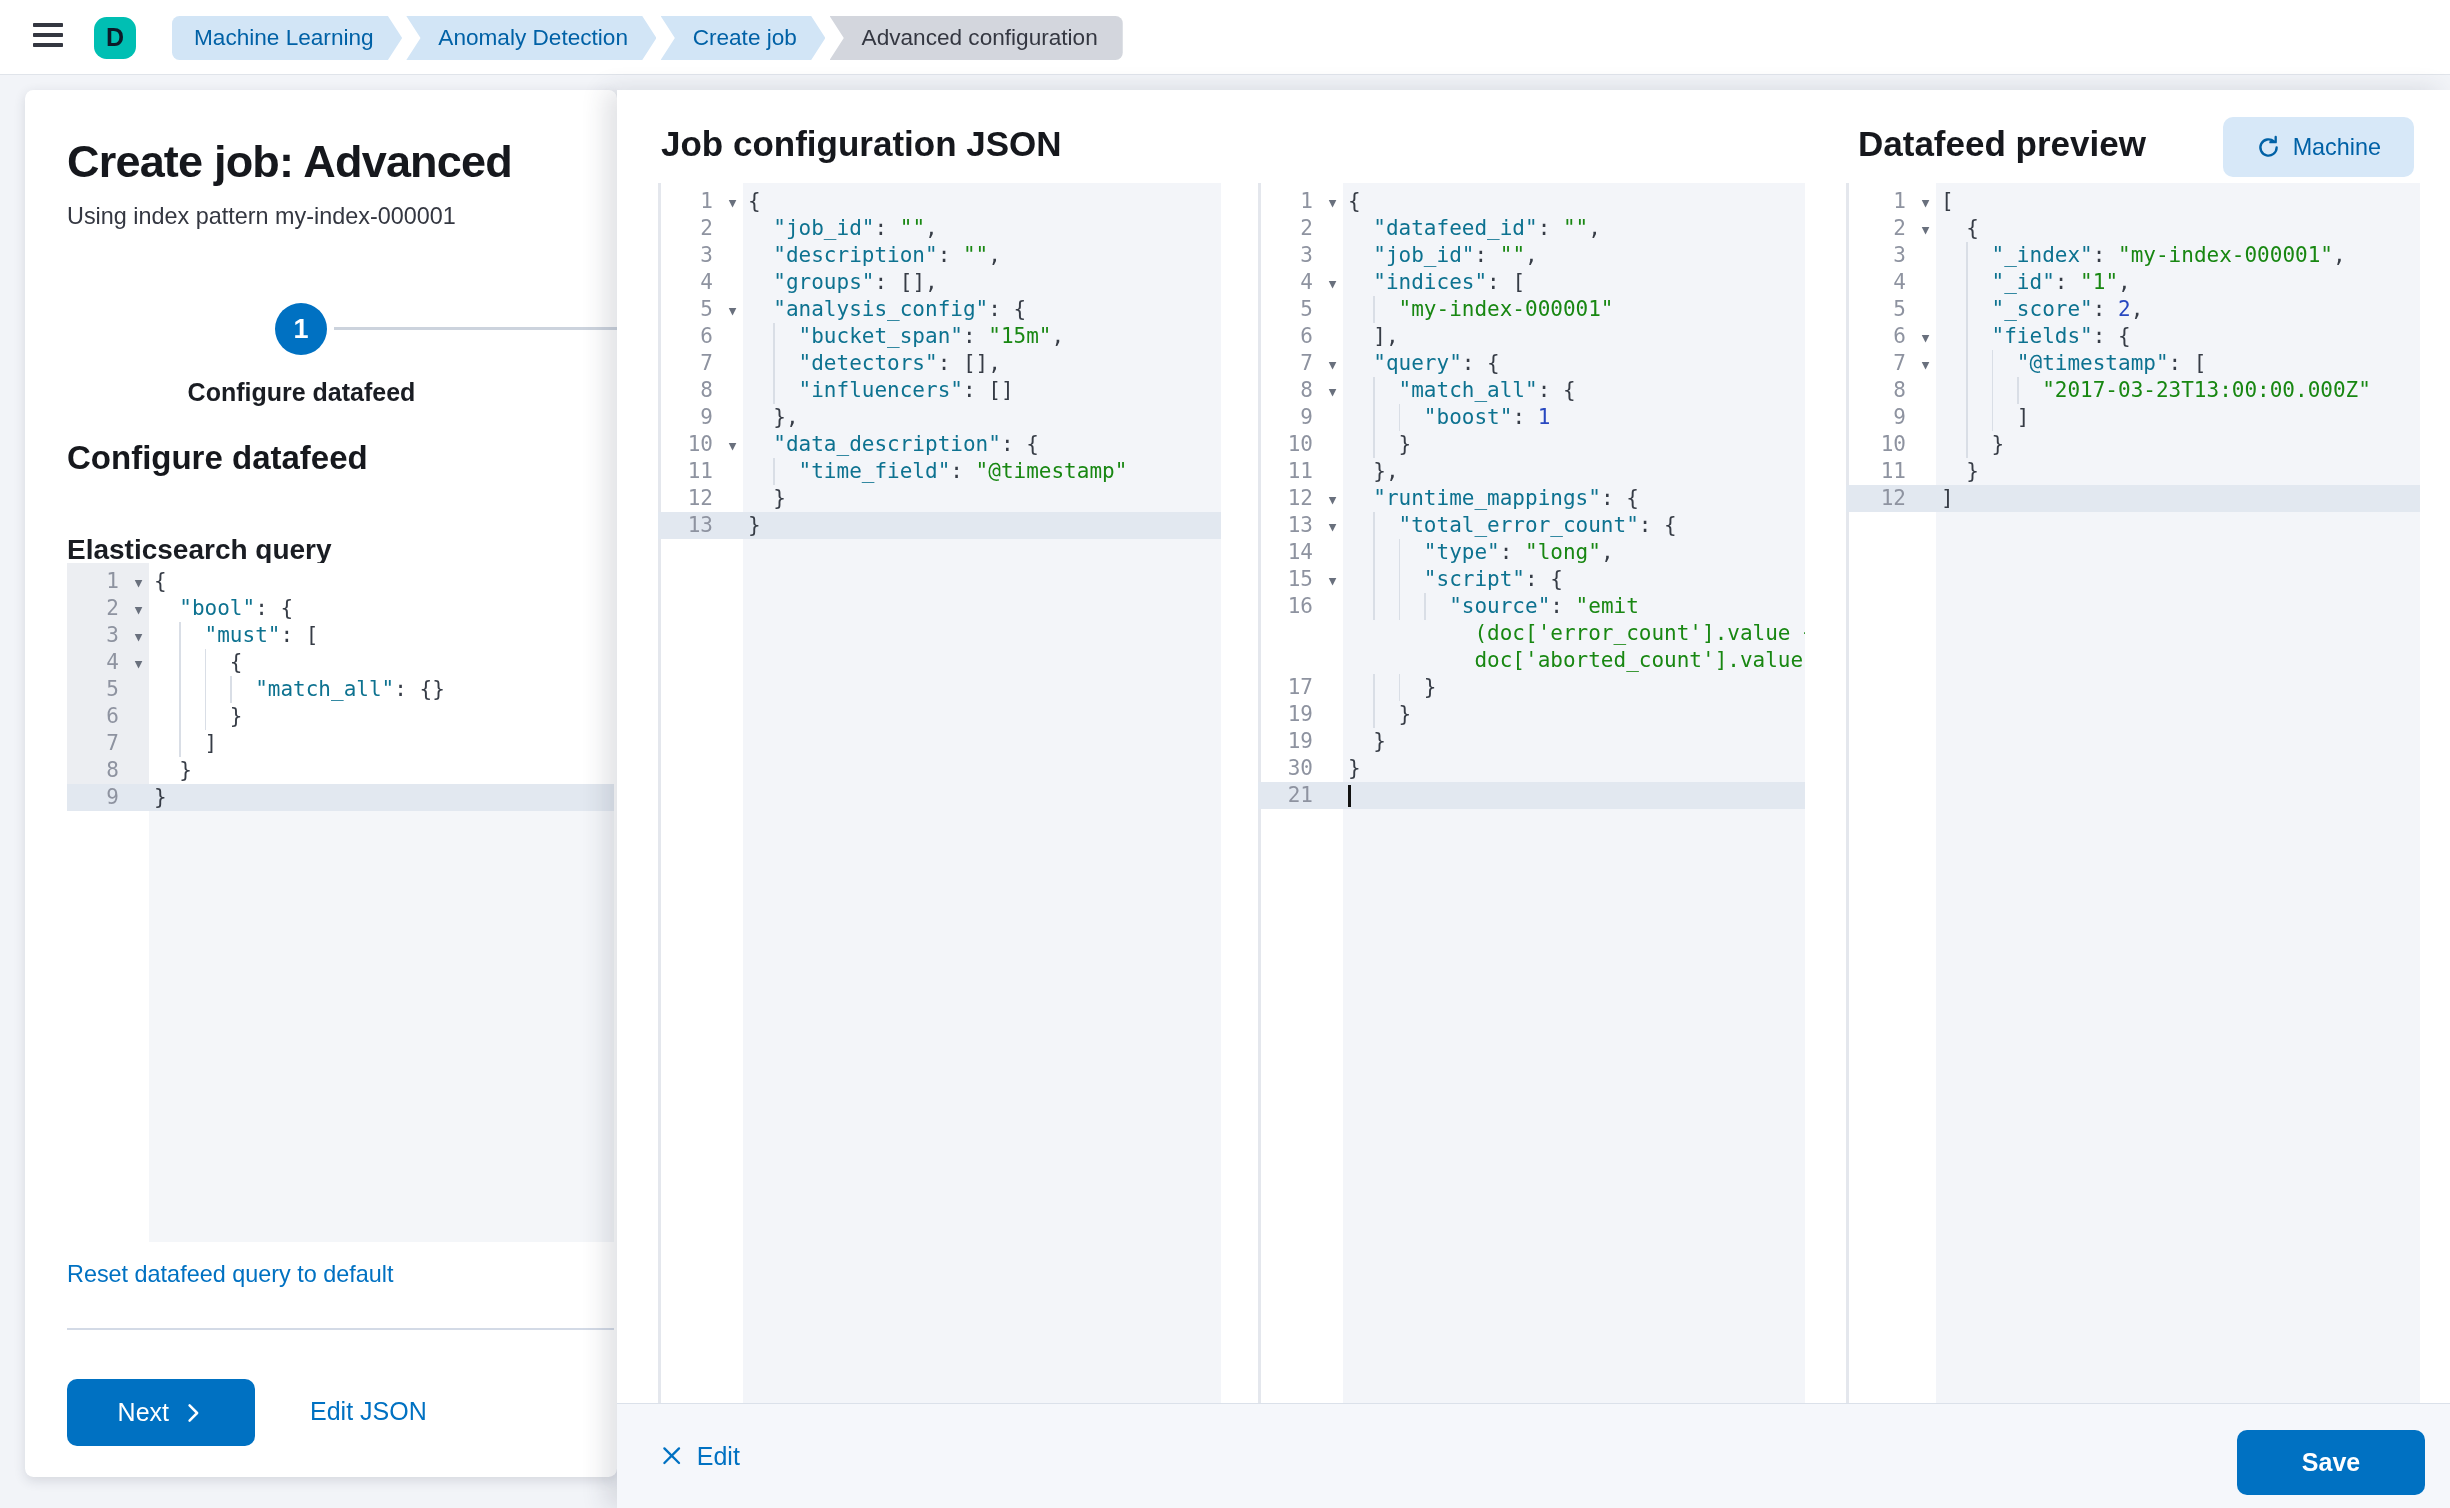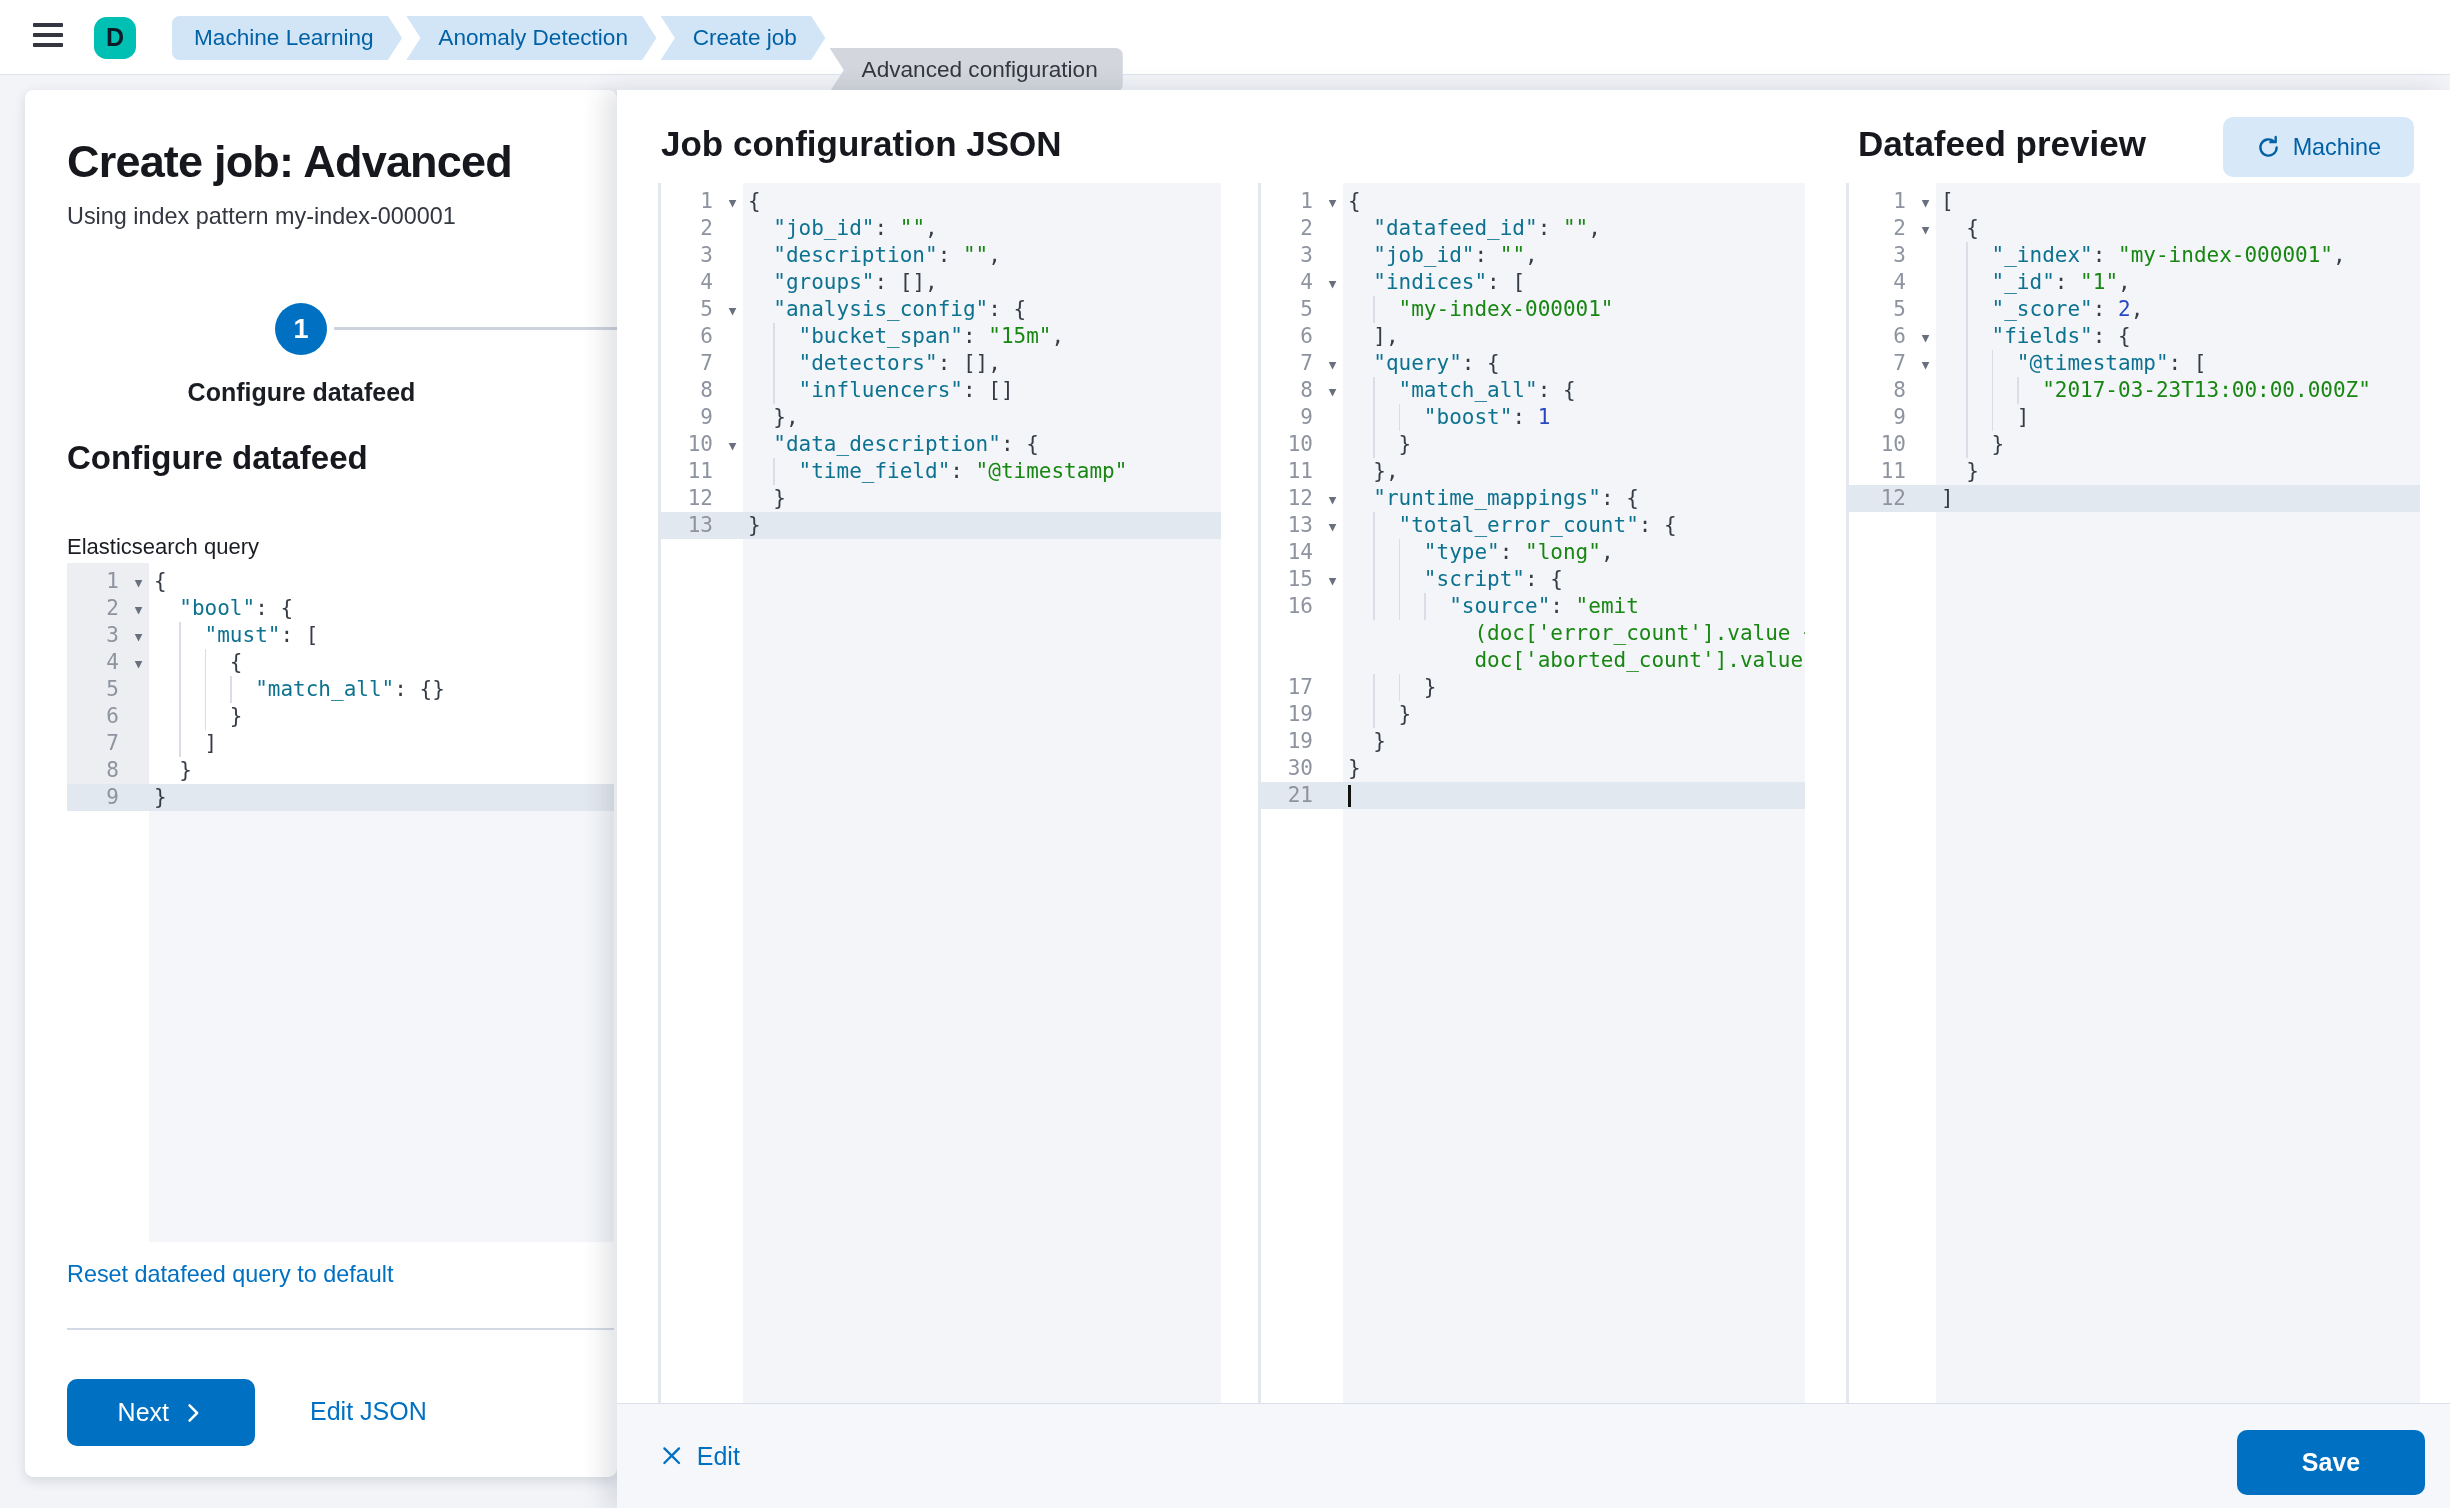--- a/index.html
+++ b/index.html
@@ -17,35 +17,35 @@
                display:flex;align-items:center;justify-content:center;}
   .crumbs{position:absolute;left:172px;top:16px;height:44px;display:flex;gap:4.2px;}
   .crumb{height:44px;display:flex;align-items:center;font-size:22.6px;font-weight:500;
          padding:0 28.5px 0 22px;white-space:nowrap;}
   .crumb.link{background:#d2e5f6;color:#0061a6;
          clip-path:polygon(0 0,calc(100% - 14.2px) 0,100% 50%,calc(100% - 14.2px) 100%,0 100%);
          border-radius:7.5px 0 0 7.5px;}
   .crumb.link.notch{clip-path:polygon(0 0,calc(100% - 14.2px) 0,100% 50%,calc(100% - 14.2px) 100%,0 100%,14.2px 50%);
          border-radius:0;padding-left:32px;}
   .crumb.current{background:#d3d6dd;color:#343741;border-radius:0 7.5px 7.5px 0;padding-left:32px;padding-right:25px;
-         clip-path:polygon(0 0,100% 0,100% 100%,0 100%,14.2px 50%);margin-top:32px;}
+         clip-path:polygon(0 0,100% 0,100% 100%,0 100%,14.2px 50%);}
 
   
   .card{position:absolute;left:25px;top:90px;width:592px;height:1387px;background:#fff;
         border-radius:8.4px;box-shadow:0 3.3px 11.7px rgba(40,50,70,.14);}
   .wiz-title{position:absolute;left:67px;top:136px;font-size:45px;font-weight:800;color:#16181d;letter-spacing:-0.8px;}
   .wiz-sub{position:absolute;left:67px;top:203px;font-size:23.4px;color:#343741;}
   .step-circle{position:absolute;left:275px;top:303px;width:52px;height:52px;border-radius:50%;
                background:#0071c2;color:#fff;font-size:27px;font-weight:600;
                display:flex;align-items:center;justify-content:center;}
   .step-line{position:absolute;left:334px;top:327px;width:283px;height:2.5px;background:#ccd3dd;}
   .step-label{position:absolute;left:151px;top:378px;width:301px;text-align:center;
               font-size:25px;font-weight:600;color:#1a1d23;}
   .section-heading{position:absolute;left:67px;top:439px;font-size:33px;font-weight:700;color:#16181d;}
-  .query-label{position:absolute;left:67px;top:534px;font-size:22px;font-weight:400;color:#1a1d23;}
+  .query-label{position:absolute;left:67px;top:534px;font-size:28px;font-weight:700;color:#1a1d23;}
   .reset-link{position:absolute;left:67px;top:1261px;font-size:23.4px;font-weight:500;color:#0071c2;cursor:pointer;}
   .divider{position:absolute;left:67px;top:1328px;width:547px;height:1.7px;background:#d3dae6;}
   .next-btn{position:absolute;left:67px;top:1379px;width:188px;height:67px;border-radius:10px;
             background:#0071c2;color:#fff;font-size:25px;font-weight:500;border:none;cursor:pointer;
             display:flex;align-items:center;justify-content:center;gap:13.4px;}
   .editjson-link{position:absolute;left:310px;top:1397px;font-size:25px;font-weight:500;color:#0071c2;cursor:pointer;}
 
   
   .flyout{position:absolute;left:617px;top:90px;width:1833px;height:1418px;background:#fff;
           box-shadow:-11.7px 0 23.4px rgba(40,50,70,.14);}

